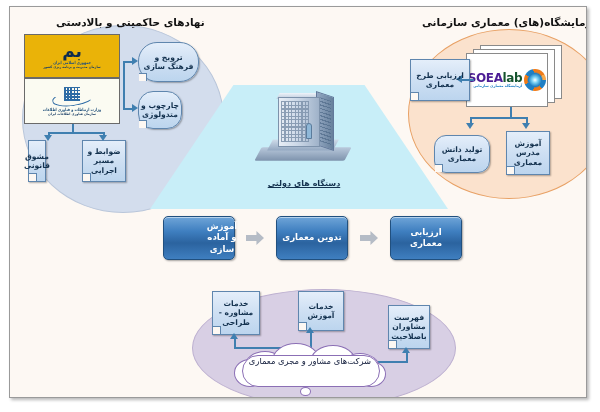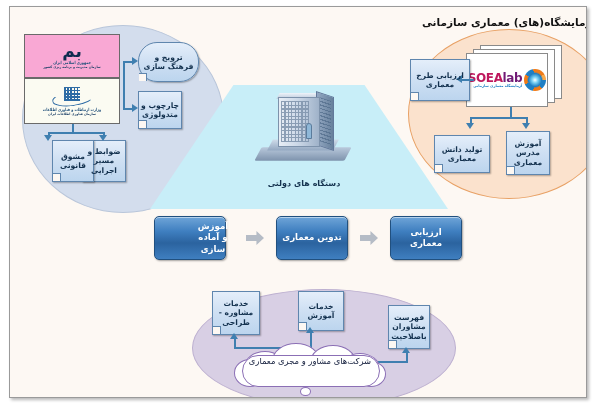--- a/index.html
+++ b/index.html
@@ -106,21 +106,21 @@
   .logo-card{
     position:absolute;
     border:1px solid #6a6a6a;
     box-sizing:border-box;
     overflow:hidden;
     display:flex;
     flex-direction:column;
     align-items:center;
     justify-content:center;
   }
-  .logo-card.top{background:#f9a8d4;}
+  .logo-card.top{background:#eab308;}
   .logo-card.bot{background:#fbfbf2;}
   .emblem{font-size:17px;color:#0d2b4e;line-height:1;font-weight:bold;}
   .logo-cap{
     font-size:3.4px;color:#23527c;
     transform:scaleY(1.25);
     white-space:nowrap;
     margin-top:1.5px;
     font-weight:bold;
   }
   .logo-cap2{font-size:3.2px;color:#1b3f66;white-space:nowrap;font-weight:bold;}
@@ -156,22 +156,22 @@
   .lab-inner{display:flex;align-items:center;gap:2px;}
   .swirl{
     width:22px;height:22px;border-radius:50%;
     background:
       radial-gradient(circle at 50% 50%, #ffffff 0%, #7fd4f5 18%, #1f7fc4 42%, transparent 52%),
       conic-gradient(from 20deg,#f07b18 0deg 38deg,#f9a94a 38deg 70deg,#1f7fc4 70deg 120deg,#f07b18 120deg 170deg,#1f7fc4 170deg 225deg,#f07b18 225deg 280deg,#1f7fc4 280deg 330deg,#f07b18 330deg 360deg);
     flex:0 0 auto;
   }
   .lab-word{display:flex;flex-direction:column;line-height:1;}
   .lab-word .w1{font-size:12px;font-weight:bold;letter-spacing:-.4px;}
-  .lab-word .w1 .o{color:#be185d;margin-top:23px;}
-  .lab-word .w1 .b{color:#701a75;}
+  .lab-word .w1 .o{color:#4c1d95;margin-top:23px;}
+  .lab-word .w1 .b{color:#14532d;}
   .lab-word .w2{font-size:3.6px;color:#1f7fc4;margin-top:1px;white-space:nowrap;font-weight:bold;}
 
   
   .gov{position:absolute;left:246px;top:86px;width:94px;height:82px;}
   .gov .base{
     position:absolute;left:2px;top:48px;width:90px;height:26px;
     background:linear-gradient(180deg,#b9c9dc,#7e93ad);
     transform:skewX(-28deg) scaleY(.52);
     border-radius:2px;
   }
@@ -209,21 +209,21 @@
     position:absolute;left:22px;top:-2px;width:42px;height:10px;
     background:linear-gradient(180deg,#eef3f9,#b9c9dc);
     transform:skewX(-28deg) scaleY(.6);
   }
   .gov .door{
     position:absolute;left:50px;top:30px;width:6px;height:16px;
     background:#8fb8d8;border:1px solid #5b7c9c;box-sizing:border-box;border-radius:3px 3px 0 0;
   }
   .gov-label{
     position:absolute;left:236px;top:172px;width:116px;
-    text-align:center;font-size:8px;font-weight:bold;color:#14324f;
+    text-align:center;font-size:8px;font-weight:bold;color:#14324f;text-decoration:underline;
   }
 
   
   .proc{
     position:absolute;
     width:72px;height:44px;
     border-radius:5px;
     background:linear-gradient(180deg,#6fa5d8 0%,#3f7fc0 34%,#2b639f 62%,#3f7fc0 100%);
     border:1px solid #21507f;
     box-shadow:1px 1px 2px rgba(0,0,0,.35), inset 0 1px 0 rgba(255,255,255,.5);
@@ -281,47 +281,48 @@
 <body>
 
 <div id="stage">
   <div class="frame">
 
     <div class="ellipse ellipse-left"></div>
     <div class="ellipse ellipse-right"></div>
     <div class="ellipse ellipse-bottom"></div>
     <div class="funnel"></div>
 
+    <div class="sec-title title-left">نهادهای حاکمیتی و بالادستی</div>
     <div class="sec-title title-right">آزمایشگاه(های) معماری سازمانی</div>
 
     <div class="logo-card top" style="left:14px;top:27px;width:96px;height:44px;">
       <div class="emblem">بم</div>
       <div class="logo-cap">جمهوری اسلامی ایران</div>
       <div class="logo-cap2">سازمان مدیریت و برنامه ریزی کشور</div>
     </div>
 
     <div class="logo-card bot" style="left:14px;top:71px;width:96px;height:46px;">
       <div class="ito-mark">
         <div class="bars"></div>
         <div class="swoosh"></div>
       </div>
       <div class="logo-cap">وزارت ارتباطات و فناوری اطلاعات</div>
       <div class="logo-cap2">سازمان فناوری اطلاعات ایران</div>
     </div>
 
     <div class="note" style="left:128px;top:35px;width:61px;height:40px;border-radius:19px;">
       <span>ترویج و فرهنگ سازی</span>
     </div>
-    <div class="note" style="left:128px;top:84px;width:44px;height:38px;">
+    <div class="note" style="left:128px;top:84px;width:44px;height:38px;border-radius:15px;">
       <span>چارچوب و متدولوژی</span>
     </div>
     <div class="note" style="left:72px;top:133px;width:44px;height:42px;">
       <span>ضوابط و مسیر اجرایی</span>
     </div>
-    <div class="note" style="left:18px;top:133px;width:42px;height:42px;margin-left:24px;">
+    <div class="note" style="left:18px;top:133px;width:18px;height:42px;">
       <span>مشوق قانونی</span>
     </div>
 
     <div class="ln v" style="left:113px;top:56px;height:46px;"></div>
     <div class="ln h" style="left:113px;top:54px;width:10px;"></div>
     <div class="ah ah-right" style="left:122px;top:50px;"></div>
     <div class="ln h" style="left:113px;top:101px;width:10px;"></div>
     <div class="ah ah-right" style="left:122px;top:97px;"></div>
 
     <div class="ln v" style="left:62px;top:117px;height:10px;"></div>
@@ -343,21 +344,21 @@
             </div>
             <div class="w2">آزمایشگاه معماری سازمانی</div>
           </div>
         </div>
       </div>
     </div>
 
     <div class="note" style="left:400px;top:52px;width:60px;height:42px;">
       <span>ارزیابی طرح معماری</span>
     </div>
-    <div class="note stacked" style="left:424px;top:128px;width:56px;height:38px;">
+    <div class="note stacked" style="left:424px;top:128px;width:56px;height:38px;border-radius:12px;">
       <span>تولید دانش معماری</span>
     </div>
     <div class="note" style="left:496px;top:124px;width:44px;height:44px;">
       <span>آموزش مدرس معماری</span>
     </div>
 
     <div class="ln h" style="left:452px;top:72px;width:12px;"></div>
     <div class="ah ah-left" style="left:446px;top:68px;"></div>
 
     <div class="ln v" style="left:500px;top:100px;height:12px;"></div>
@@ -370,21 +371,21 @@
     <div class="gov">
       <div class="base"></div>
       <div class="base2"></div>
       <div class="roof"></div>
       <div class="side"></div>
       <div class="tower"></div>
       <div class="door"></div>
     </div>
     <div class="gov-label">دستگاه های دولتی</div>
 
-    <div class="proc" style="left:144px;top:209px;padding-left:48px;">
+    <div class="proc" style="left:153px;top:209px;padding-left:48px;">
       <span>آموزش و آماده سازی</span>
     </div>
     <div class="proc-arrow" style="left:236px;"></div>
     <div class="proc" style="left:266px;top:209px;">
       <span>تدوین معماری</span>
     </div>
     <div class="proc-arrow" style="left:350px;"></div>
     <div class="proc" style="left:380px;top:209px;">
       <span>ارزیابی معماری</span>
     </div>

